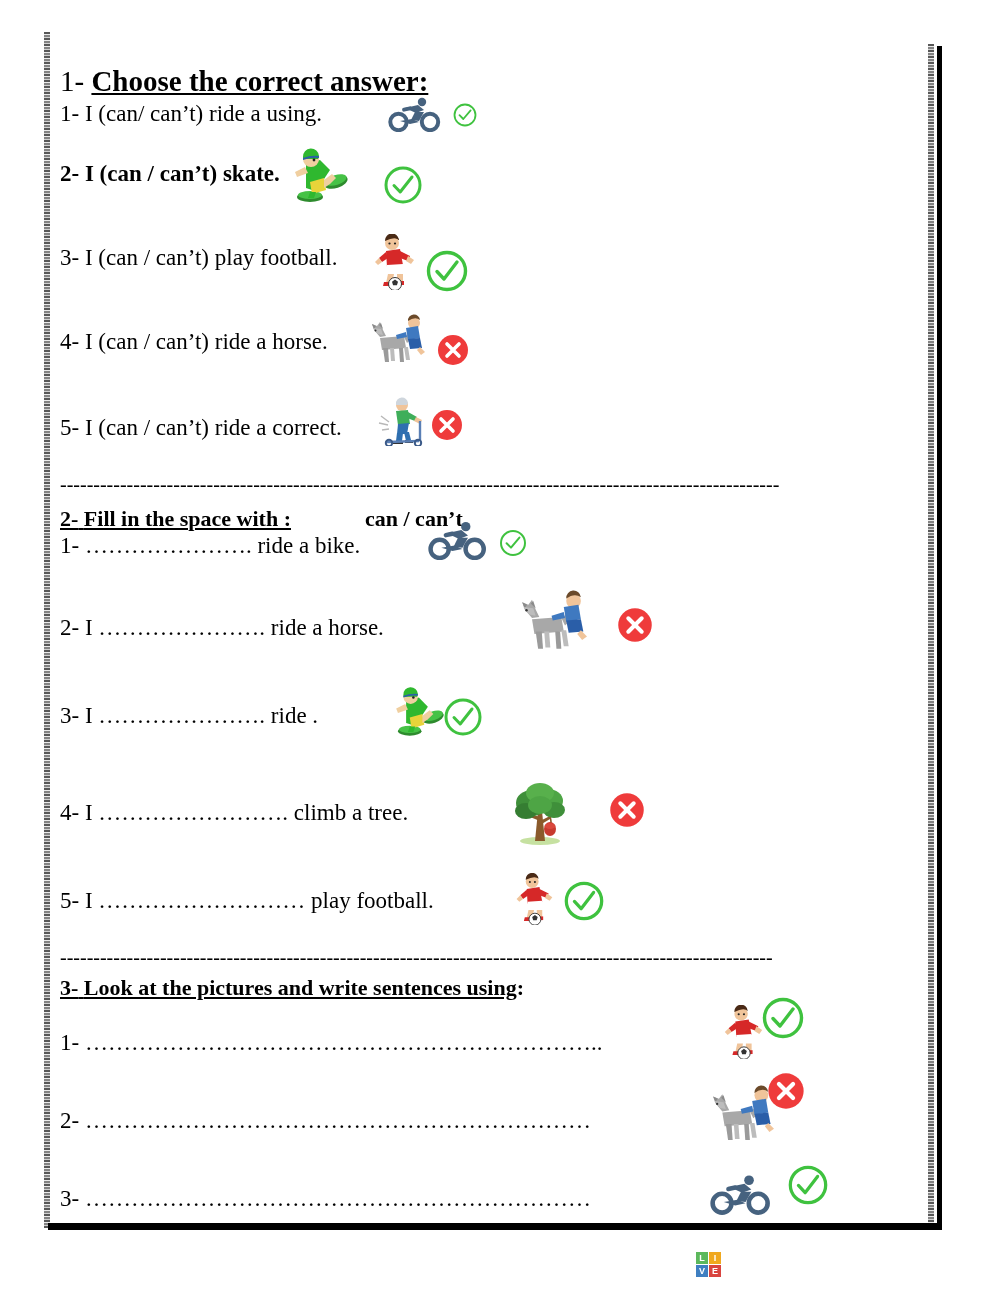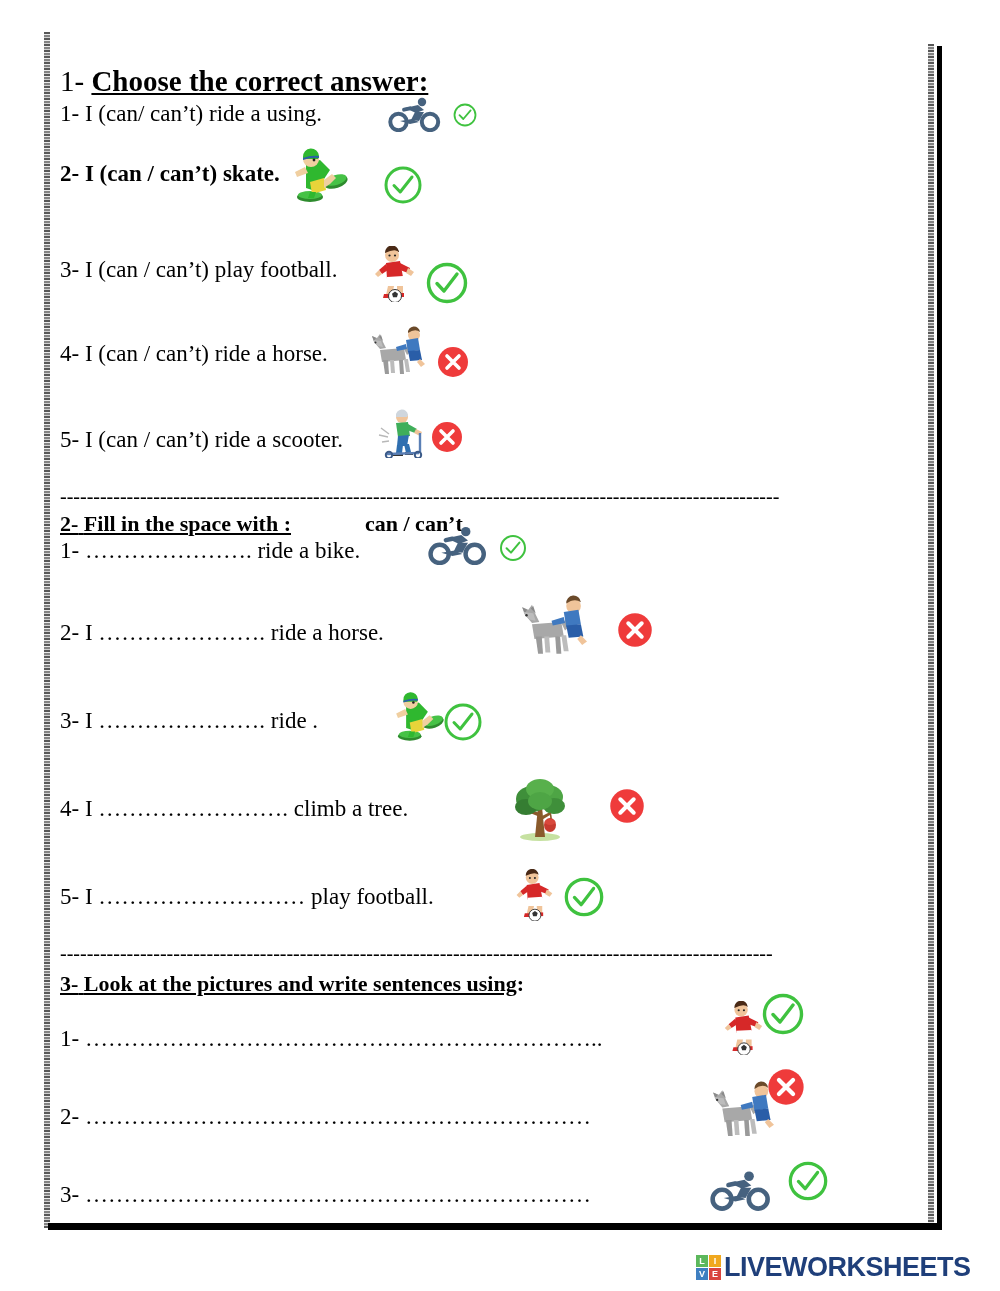--- a/index.html
+++ b/index.html
@@ -89,21 +89,21 @@
     display: inline-block;
   }
 
   
   .mark svg { display: block; }
 
   
   #head-2 {
     font-size: 22px;
     line-height: 26px;
-    margin-top: 5px;
+    margin-top: 12px;
   }
   #head-2 .opts {
     display: inline-block;
     margin-left: 74px;
     text-decoration: none;
   }
 
   #head-3 {
     font-size: 22px;
     line-height: 26px;
@@ -215,21 +215,21 @@
       </svg>
     </span>
     <span class="mark" style="left:322px; top:4px;">
       <svg width="42" height="42" viewBox="0 0 42 42">
         <circle cx="21" cy="21" r="17" fill="none" stroke="#3fc23f" stroke-width="3"></circle>
         <path d="M12 21.5 L18.2 28 L30 13" fill="none" stroke="#3fc23f" stroke-width="3" stroke-linecap="round" stroke-linejoin="round"></path>
       </svg>
     </span>
   </div>
 
-  <div class="q-row" style="height:84px;margin-top:12px;">
+  <div class="q-row" style="height:84px;">
     <span>3-</span>
     <span>I (can / can’t) play football.</span>
     <span class="pic" style="left:310px; top:-10px;">
       <svg width="48" height="56" viewBox="0 0 48 56">
         <circle cx="22" cy="9" r="7" fill="#f0c49a"></circle>
         <path d="M15 7 a7 7 0 0 1 14 -1 q-4 -4 -14 1 z" fill="#4a2a16"></path>
         <path d="M15 6 q7 -6 14 0 l0 -1 q-7 -6 -14 1 z" fill="#4a2a16"></path>
         <circle cx="19.5" cy="9.5" r="1.1" fill="#222"></circle>
         <circle cx="25" cy="9.5" r="1.1" fill="#222"></circle>
         <path d="M16 17 L30 15 L33 31 L17 33 Z" fill="#d62828"></path>
@@ -281,21 +281,21 @@
     <span class="mark" style="left:376px; top:5px;">
       <svg width="34" height="34" viewBox="0 0 34 34">
         <circle cx="17" cy="17" r="15" fill="#ef3b3b"></circle>
         <path d="M11 11 L23 23 M23 11 L11 23" stroke="#ffffff" stroke-width="3.6" stroke-linecap="round"></path>
       </svg>
     </span>
   </div>
 
   <div class="q-row" style="height:60px;">
     <span>5-</span>
-    <span>I (can / can’t) ride a scooter.</span>
+    <span>I (can / can’t) ride a correct.</span>
     <span class="pic" style="left:315px; top:-18px;">
       <svg width="52" height="50" viewBox="0 0 52 50">
         <circle cx="27" cy="9" r="6" fill="#f0c49a"></circle>
         <path d="M21 8 a6 6 0 0 1 12 -1 l-1 2 h-11 z" fill="#cfd6dd"></path>
         <path d="M21 15 L33 14 L35 28 L23 29 Z" fill="#3fae5a"></path>
         <path d="M33 16 L42 21 L40 25 L32 22 Z" fill="#3fae5a"></path>
         <path d="M41 21 L47 24 L45 28 L39 25 Z" fill="#f0c49a"></path>
         <path d="M23 28 L34 27 L32 38 L22 38 Z" fill="#2f6fb0"></path>
         <path d="M22 37 L28 37 L27 45 L21 45 Z" fill="#2f6fb0"></path>
         <path d="M29 36 L34 36 L36 44 L31 45 Z" fill="#2f6fb0"></path>
@@ -399,21 +399,21 @@
       </svg>
     </span>
     <span class="mark" style="left:382px; top:-6px;">
       <svg width="42" height="42" viewBox="0 0 42 42">
         <circle cx="21" cy="21" r="17" fill="none" stroke="#3fc23f" stroke-width="3"></circle>
         <path d="M12 21.5 L18.2 28 L30 13" fill="none" stroke="#3fc23f" stroke-width="3" stroke-linecap="round" stroke-linejoin="round"></path>
       </svg>
     </span>
   </div>
 
-  <div class="q-row" style="height:88px;">
+  <div class="q-row" style="height:88px;margin-top:9px;">
     <span>4-</span>
     <span>I ……………………. climb a tree.</span>
     <span class="pic" style="left:450px; top:-18px;">
       <svg width="62" height="66" viewBox="0 0 62 66">
         <ellipse cx="30" cy="60" rx="20" ry="4" fill="#b8d98a" opacity=".8"></ellipse>
         <path d="M28 30 L25 60 L35 60 L32 30 Z" fill="#8a5a2b"></path>
         <path d="M30 40 L42 34 L40 38 L30 44 Z" fill="#8a5a2b"></path>
         <path d="M30 36 L18 32 L20 36 L30 40 Z" fill="#8a5a2b"></path>
         <ellipse cx="22" cy="22" rx="16" ry="13" fill="#3f8f3a"></ellipse>
         <ellipse cx="38" cy="20" rx="15" ry="12" fill="#4ea545"></ellipse>
@@ -560,14 +560,13 @@
 
 </div>
 
 <div id="footer-logo">
   <div id="logo-badge">
     <span style="background: rgb(92, 184, 92);">L</span>
     <span style="background: rgb(240, 168, 30);">I</span>
     <span style="background: rgb(63, 127, 193);">V</span>
     <span style="background: rgb(217, 68, 63);">E</span>
   </div>
-  <div id="logo-text">LIVEWORKSHEETS</div>
 </div>
 
 </body></html>

